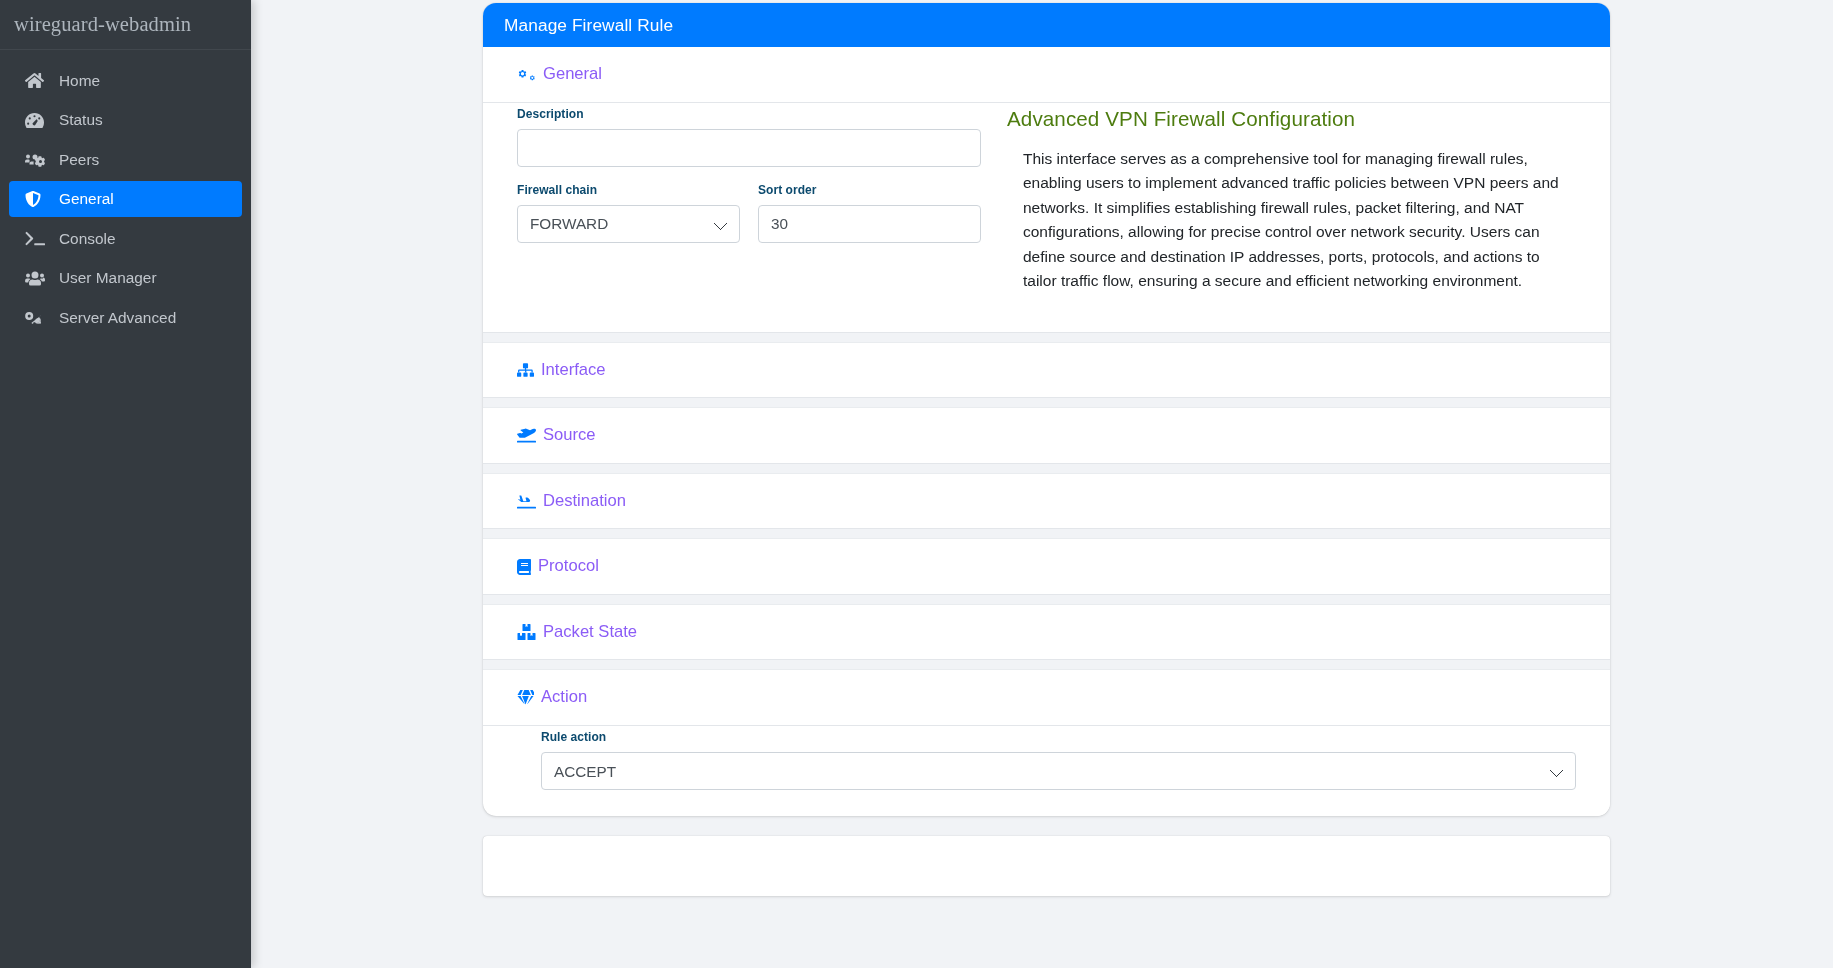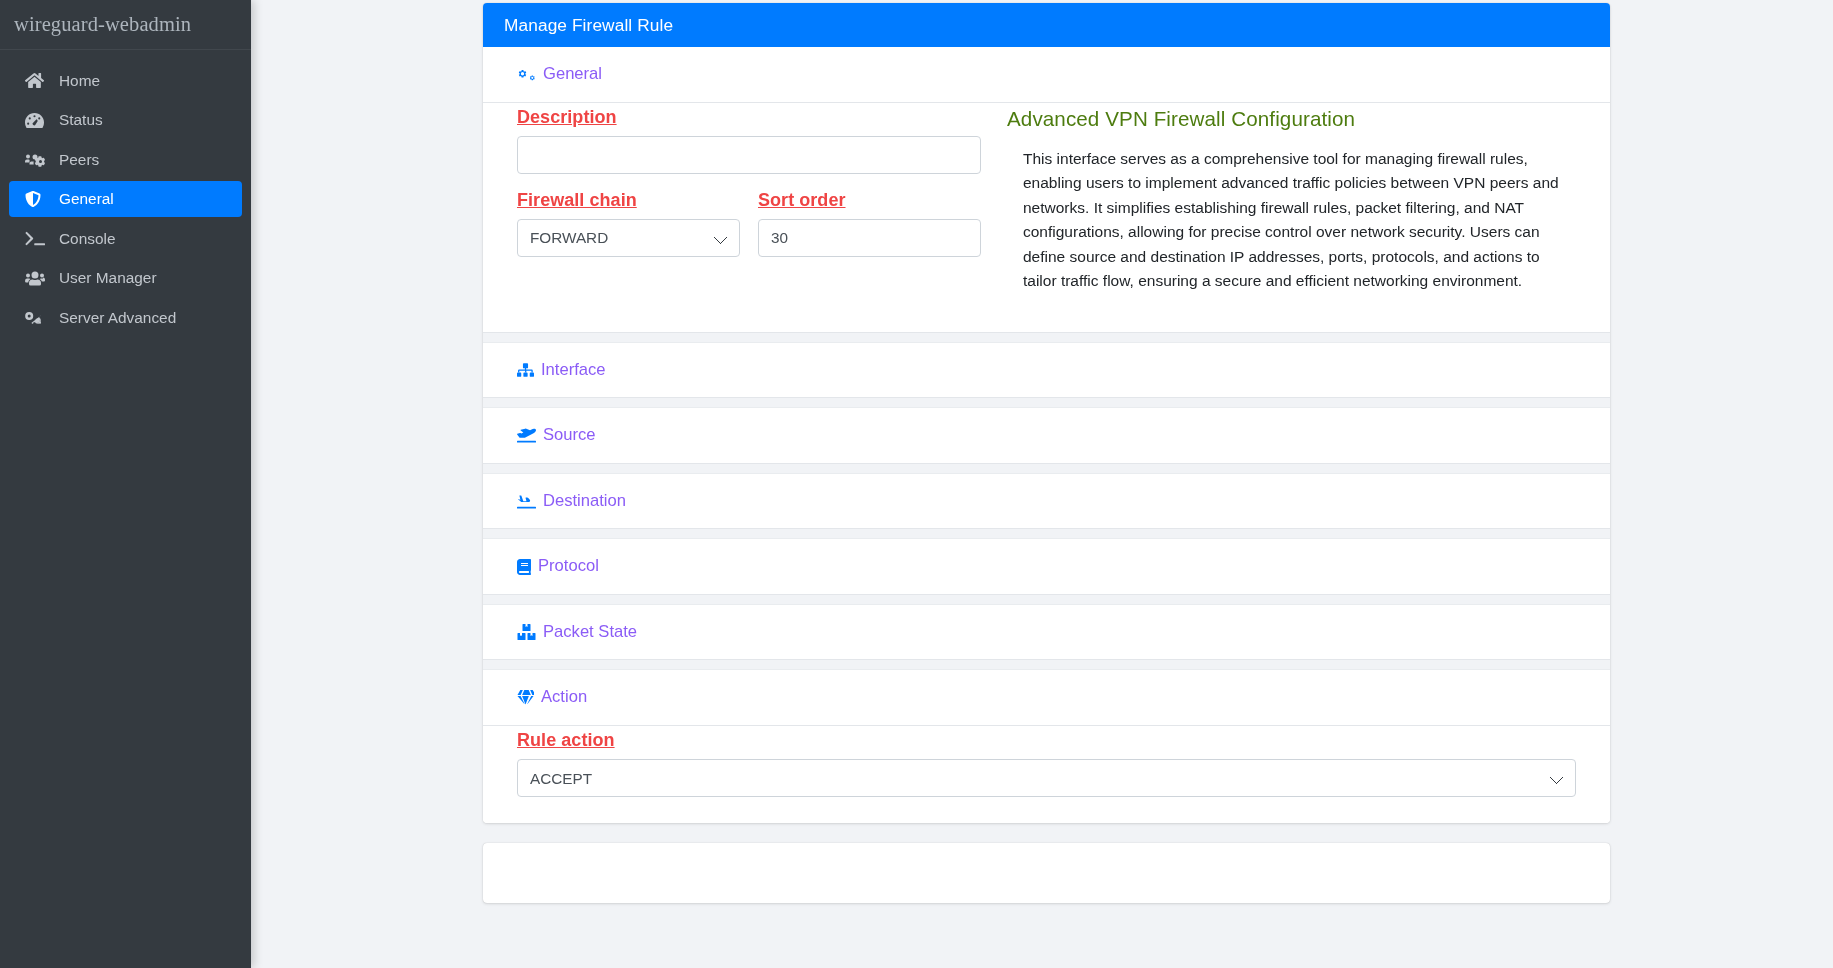--- a/index.html
+++ b/index.html
@@ -76,21 +76,21 @@
     background: #f1f3f6;
   }
   .card-wrap {
     position: absolute;
     left: 232px;
     top: 3px;
     width: 1127px;
   }
   .card {
     background: #fff;
-    border-radius: 4px;
+    border-radius: 13px;
     box-shadow: 0 0 1px rgba(0,0,0,.22), 0 1px 3px rgba(0,0,0,.12);
     overflow: hidden;
   }
   .card-header {
     background: #007bff;
     color: #fff;
     height: 44px;
     display: flex;
     align-items: center;
     padding: 0 21px;
@@ -123,25 +123,24 @@
   
   .sect-body { padding: 4px 21px 22px 21px; background: #fff; }
   .row2 { display: flex; gap: 0; }
   .col-left { width: 490px; padding-left: 13px; padding-right: 13px; }
   .col-right { flex: 1; padding-left: 13px; padding-right: 13px; }
 
   .fgroup { margin-bottom: 16px; }
   label.flabel {
     display: block;
     font-weight: 700;
-    font-size: 18px;
+    font-size: 12px;
     margin-bottom: 8px;
-    color: #ef4444;
+    color: #0c4a6e;
     letter-spacing: .05px;
-    text-decoration: underline;
   }
   .ctrl {
     display: block;
     width: 100%;
     height: 38px;
     border: 1px solid #ced4da;
     border-radius: 4px;
     background: #fff;
     padding: 0 12px;
     font-family: "Liberation Sans", sans-serif;
@@ -171,21 +170,21 @@
     margin: 0 0 10px 0;
     letter-spacing: .1px;
   }
   .info-text {
     font-size: 15.5px;
     line-height: 1.58;
     color: #212529;
     margin: 16px;
   }
 
-  .sect-body.full { padding: 4px 34px 26px 34px; }
+  .sect-body.full { padding: 4px 34px 26px 34px; margin-left: 24px; }
   .sect-body.full .fgroup { margin-bottom: 0; }
 
   
   .card2 {
     margin-top: 20px;
     background: #fff;
     border-radius: 4px;
     box-shadow: 0 0 1px rgba(0,0,0,.22), 0 1px 3px rgba(0,0,0,.12);
     height: 60px;
   }

